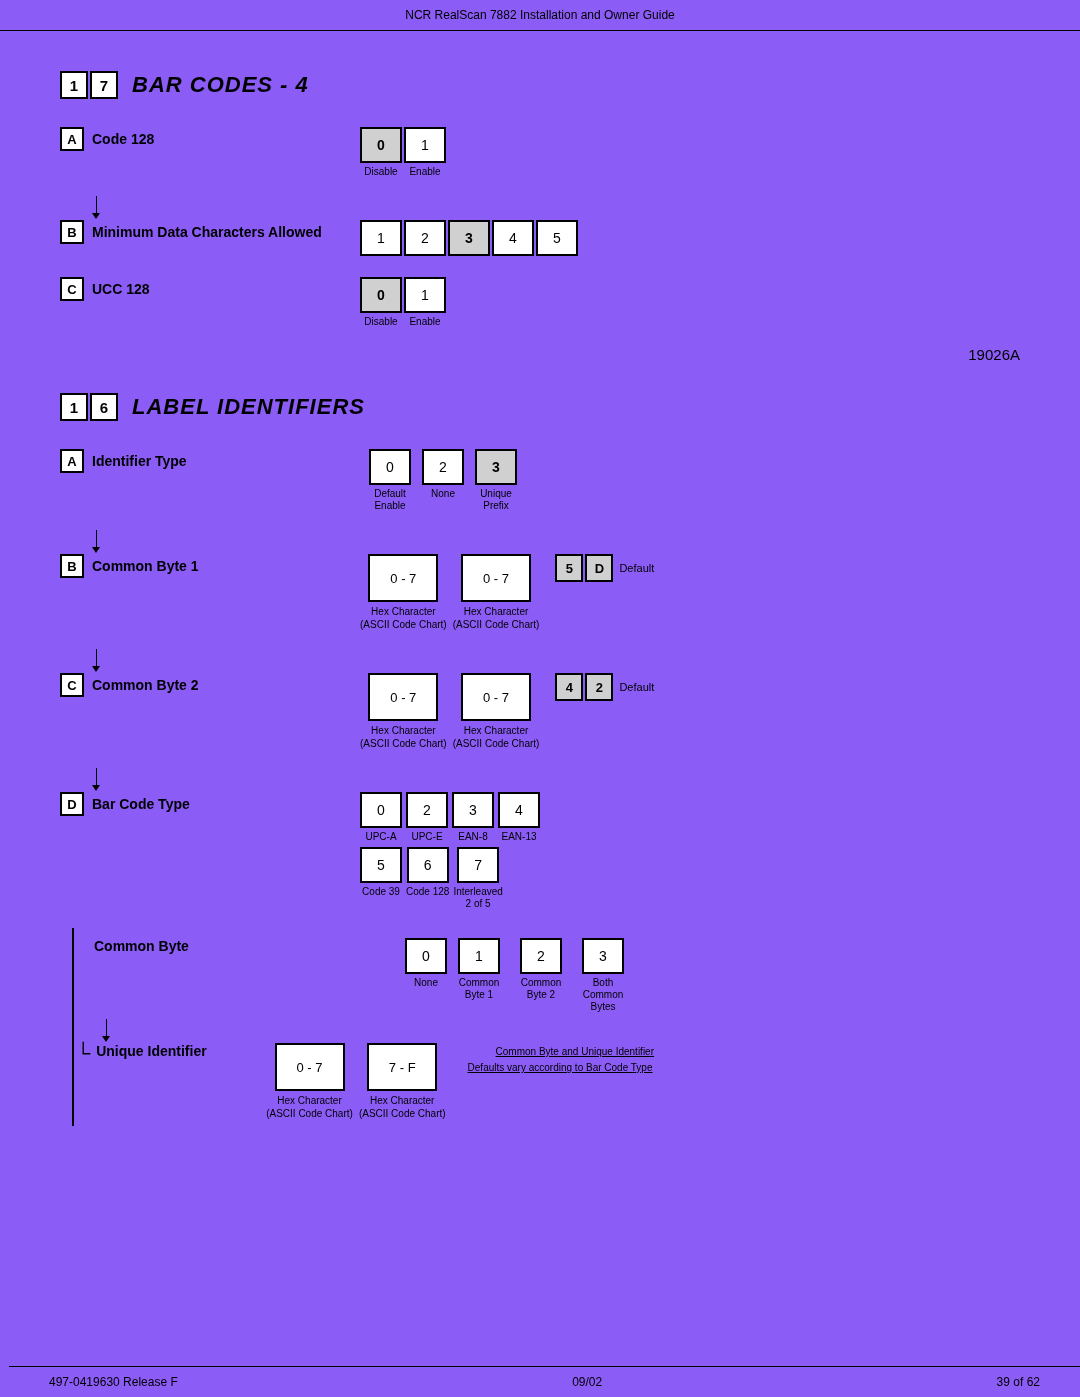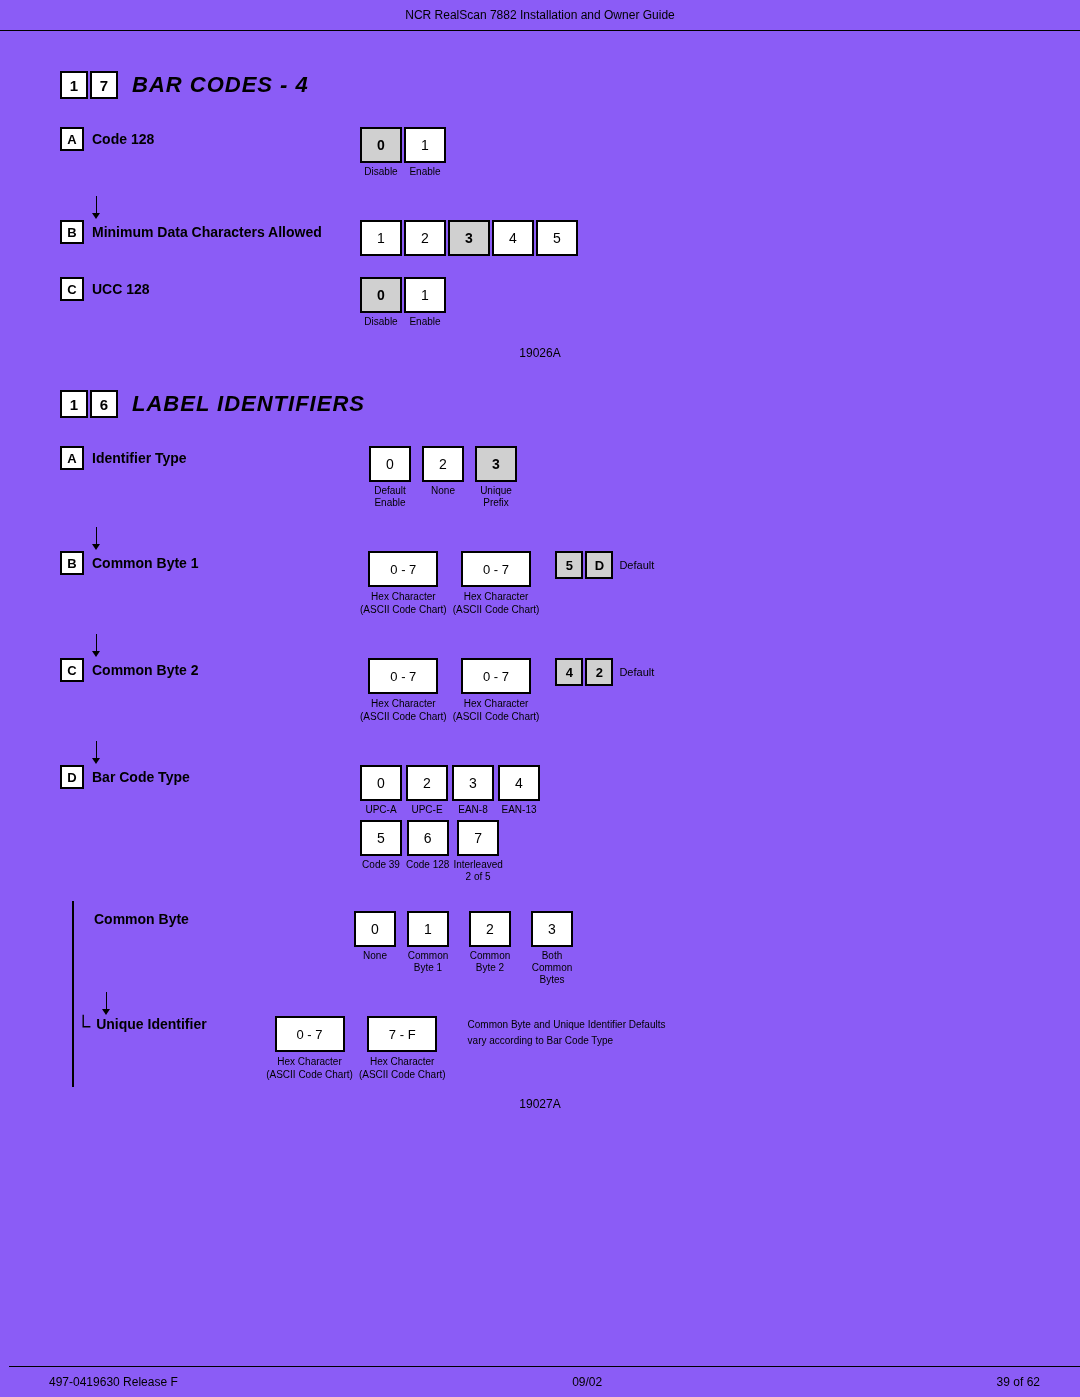--- a/index.html
+++ b/index.html
@@ -141,21 +141,21 @@
     
     .hex-group {
       display: flex;
       flex-direction: column;
       align-items: center;
       margin-right: 6px;
     }
     .hex-box {
       border: 2px solid #000;
       width: 70px;
-      height: 36px;
+      height: 48px;
       display: flex;
       align-items: center;
       justify-content: center;
       font-size: 13px;
       background: #fff;
       margin-bottom: 3px;
     }
     .hex-label {
       font-size: 10px;
       text-align: center;
@@ -198,22 +198,22 @@
       position: absolute;
       bottom: -5px;
       left: -4px;
       border-left: 4px solid transparent;
       border-right: 4px solid transparent;
       border-top: 6px solid #000;
     }
 
     
     .img-ref {
-      text-align: center;
-      font-size: 12px;
+      text-align: right;
+      font-size: 15px;
       margin-top: 10px;
       margin-bottom: 30px;
     }
 
     
     .section-block {
       margin-bottom: 10px;
     }
 
     
@@ -225,21 +225,22 @@
     .options-row {
       display: flex;
       align-items: flex-start;
       gap: 2px;
     }
 
     .note-text {
       font-size: 10px;
       max-width: 200px;
       line-height: 1.4;
-      margin-left: 0;
+      margin-left: 28px;
+      text-decoration: underline;
     }
   </style>
 </head>
 <body>
 
 <div class="page">
 
   <div class="header">
     <span>NCR RealScan 7882 Installation and Owner Guide</span>
   </div>
@@ -452,21 +453,21 @@
         <div style="display:flex; flex-direction: column; align-items:flex-start; margin-left: 12px; margin-right: 0;">
 
           <div style="width:2px; height:14px; background:#000; margin-left:0;"></div>
 
           <div style="width:2px; flex:1; background:#000; margin-left:0;"></div>
         </div>
 
         <div style="flex:1;">
 
           <div style="display:flex; align-items: flex-start; margin-bottom: 6px; margin-top: 0; padding-top:10px;">
-            <div style="width: 280px; font-weight: bold; font-size:14px; padding-left:20px;">Common Byte</div>
+            <div style="width: 331px; font-weight: bold; font-size:14px; padding-left:20px;">Common Byte</div>
             <div class="options">
               <div class="option-group">
                 <div class="opt-box">0</div>
                 <span class="opt-label">None</span>
               </div>
               <div class="option-group">
                 <div class="opt-box">1</div>
                 <span class="opt-label">Common Byte 1</span>
               </div>
               <div class="option-group">
@@ -501,21 +502,20 @@
               </div>
               <div style="margin-left: 16px; max-width: 200px;">
                 <span class="note-text">Common Byte and Unique Identifier Defaults vary according to Bar Code Type</span>
               </div>
             </div>
           </div>
 
         </div>
       </div>
 
-      <div class="img-ref">19027A</div>
     </div>
 
   </div>
 
   <div class="footer">
     <span>497-0419630    Release F</span>
     <span>09/02</span>
     <span>39 of 62</span>
   </div>
 </div>

